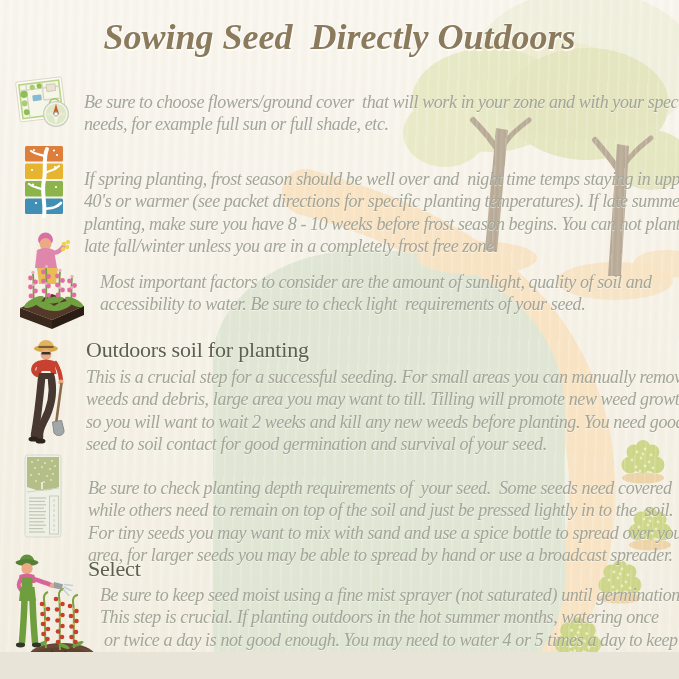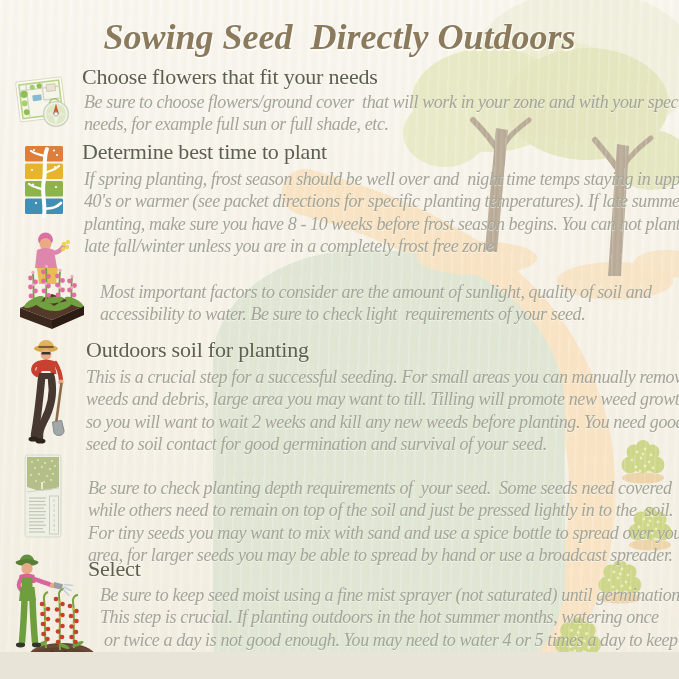--- a/index.html
+++ b/index.html
@@ -199,21 +199,20 @@
         <circle cx="40" cy="33" r="5" fill="none" stroke="#9fc56a" stroke-width="1.4"></circle>
       </g>
       <circle cx="42" cy="42" r="13" fill="#c8cdbf"></circle>
       <circle cx="42" cy="42" r="11" fill="#dfe8c6" stroke="#f2f4e6" stroke-width="1.5"></circle>
       <path d="M42 31.5 L45 42 L42 52.5 L39 42 Z" fill="#f4f6ee"></path>
       <path d="M31.5 42 L42 39 L52.5 42 L42 45 Z" fill="#e7ecd8"></path>
       <path d="M42 31.5 L45 42 L39 42 Z" fill="#cc5f35"></path>
       <circle cx="42" cy="42" r="2" fill="#fff" stroke="#9aa08e" stroke-width="0.8"></circle>
     </svg>
   </div>
-  <div class="heading" style="left:82px;top:64px">Choose flowers that fit your needs</div>
   <div class="body-text" style="left:84px;top:92px;line-height:21.8px">Be sure to choose flowers/ground cover  that will work in your zone and with your specific
 needs, for example full sun or full shade, etc.</div>
 
   <div class="icon" style="left:24px;top:146px">
     <svg width="40" height="72" viewBox="0 0 40 72">
       <rect x="1" y="0" width="38" height="15.5" rx="1.5" fill="#dd7e3b"></rect>
       <rect x="1" y="17.5" width="38" height="15.5" rx="1.5" fill="#e6b42e"></rect>
       <rect x="1" y="35" width="38" height="15.5" rx="1.5" fill="#8db44a"></rect>
       <rect x="1" y="52.5" width="38" height="15.5" rx="1.5" fill="#418fb4"></rect>
       <path d="M20 70 C22 58 17 46 20 34 C22 24 19 12 23 3" stroke="#fff" stroke-width="4" fill="none" stroke-linecap="round"></path>
@@ -226,21 +225,20 @@
           <circle cx="30" cy="4.5" r="1.1"></circle>
           <circle cx="33" cy="9" r="1.1"></circle>
           <circle cx="31" cy="21" r="1.1"></circle>
           <circle cx="8" cy="24" r="1.1"></circle>
           <circle cx="9" cy="38.5" r="1.1"></circle>
           <circle cx="32" cy="41" r="1.1"></circle>
           <circle cx="12" cy="57" r="1.1"></circle>
         </g>
     </svg>
   </div>
-  <div class="heading" style="left:82px;top:139px">Determine best time to plant</div>
   <div class="body-text" style="left:84px;top:168px">If spring planting, frost season should be well over and  night time temps staying in upper
 40's or warmer (see packet directions for specific planting temperatures). If late summer
 planting, make sure you have 8 - 10 weeks before frost season begins. You can not plant in
 late fall/winter unless you are in a completely frost free zone.</div>
 
   <div class="icon" style="left:12px;top:232px">
     <svg width="78" height="98" viewBox="0 0 78 98">
       <path d="M26 8 a7.5 7.5 0 0 1 15 0 l-1 3 h-13 z" fill="#d96fa3"></path>
       <circle cx="33.5" cy="12" r="6" fill="#e9aa85"></circle>
       <path d="M25 18 q8.5 -4 17 0 l3 18 h-22 z" fill="#de86ab"></path>
@@ -295,21 +293,21 @@
           <circle cx="34.5" cy="34.5" r="1.7"></circle>
           <circle cx="48" cy="38.5" r="1.7"></circle>
           <circle cx="60" cy="44.5" r="1.7"></circle>
         <circle cx="21" cy="52.5" r="1.5"></circle>
           <circle cx="34" cy="51.5" r="1.5"></circle>
           <circle cx="48" cy="55.5" r="1.5"></circle>
           <circle cx="60" cy="55.5" r="1.5"></circle>
       </g>
     </svg>
   </div>
-  <div class="body-text" style="left:100px;top:281px">Most important factors to consider are the amount of sunlight, quality of soil and
+  <div class="body-text" style="left:100px;top:271px">Most important factors to consider are the amount of sunlight, quality of soil and
 accessibility to water. Be sure to check light  requirements of your seed.</div>
 
   <div class="icon" style="left:26px;top:340px">
     <svg width="44" height="106" viewBox="0 0 44 106">
       <path d="M12 8 a8 8 0 0 1 16 0 z" fill="#e0b35c"></path>
       <ellipse cx="20" cy="8.6" rx="12" ry="3.6" fill="#d9a94f"></ellipse>
       <path d="M12.5 7 h15" stroke="#7a5b33" stroke-width="2"></path>
       <circle cx="20" cy="14.5" r="5.4" fill="#e9aa85"></circle>
       <rect x="15.5" y="12" width="9" height="2.6" rx="1.2" fill="#3a3430"></rect>
       <path d="M12 21 q8 -3 16 0 l2.5 13 h-5 l-1.5 -3 h-8 l-1.5 3 h-5 z" fill="#c8402f"></path>

